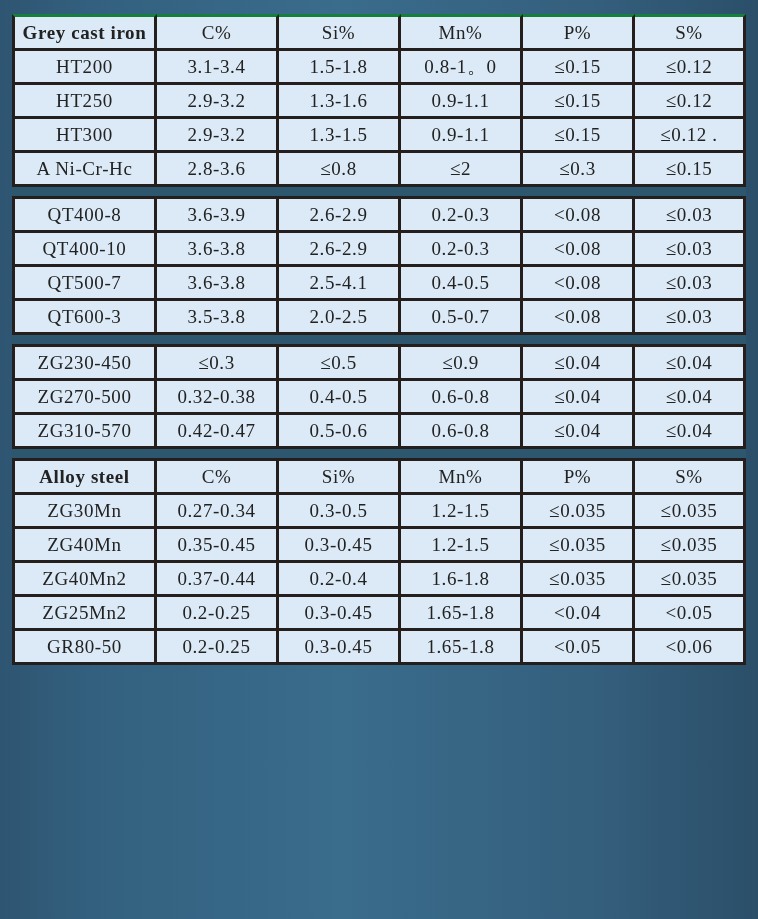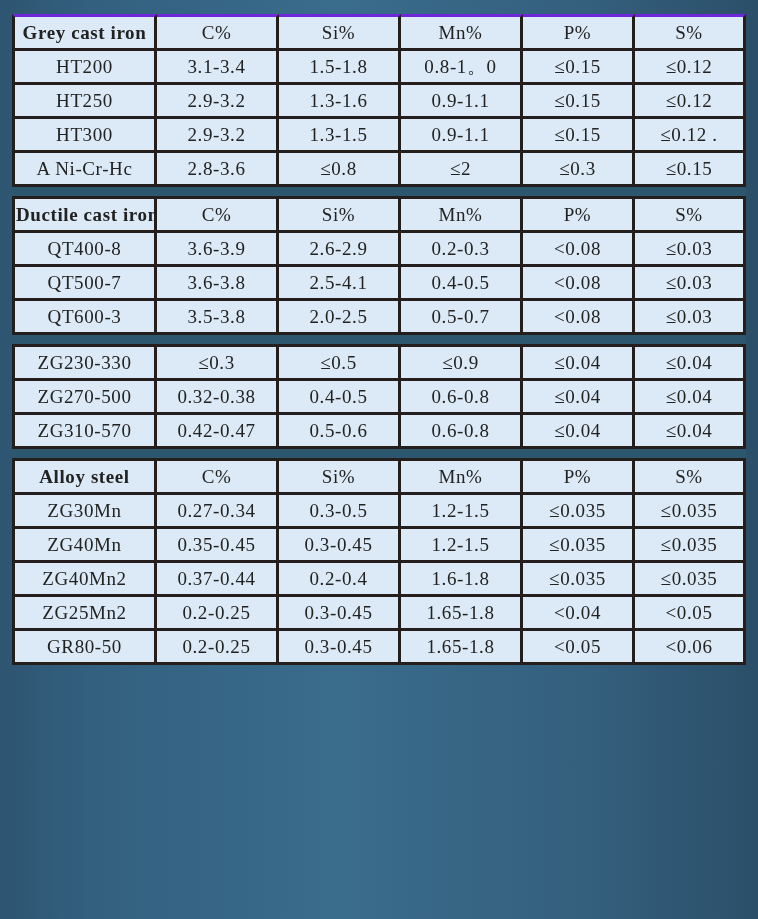--- a/index.html
+++ b/index.html
@@ -43,21 +43,21 @@
     white-space: nowrap;
     overflow: hidden;
     font-family: "Liberation Serif", "DejaVu Serif", serif;
   }
 
   table.spec-table td.first-col {
     border-left: 3px solid #241f1c;
   }
 
   table.spec-table tr.top-row td {
-    border-top: 3px solid #6d28d9;
+    border-top: 3px solid #15803d;
   }
 
   
   td.section-label {
     font-family: "Liberation Sans", "DejaVu Sans", sans-serif;
     font-weight: bold;
     font-size: 17px;
     letter-spacing: 0;
     color: #050505;
   }
@@ -133,57 +133,57 @@
           <td class="first-col">A Ni-Cr-Hc</td>
           <td class="">2.8-3.6</td>
           <td class="">≤0.8</td>
           <td class="">≤2</td>
           <td class="">≤0.3</td>
           <td class="">≤0.15</td>
         </tr>
         <tr class="gap-row">
           <td class="first-col" colspan="6"></td>
         </tr>
-        <tr class="">
-          <td class="first-col section-label">Ductile cast iron</td>
-          <td class="">C%</td>
-          <td class="">Si%</td>
-          <td class="">Mn%</td>
-          <td class="">P%</td>
-          <td class="">S%</td>
-        </tr>
         <tr>
           <td class="first-col">QT400-8</td>
           <td class="">3.6-3.9</td>
           <td class="">2.6-2.9</td>
           <td class="">0.2-0.3</td>
           <td class="">&lt;0.08</td>
           <td class="">≤0.03</td>
         </tr>
         <tr>
+          <td class="first-col">QT400-10</td>
+          <td class="">3.6-3.8</td>
+          <td class="">2.6-2.9</td>
+          <td class="">0.2-0.3</td>
+          <td class="">&lt;0.08</td>
+          <td class="">≤0.03</td>
+        </tr>
+        <tr>
           <td class="first-col">QT500-7</td>
           <td class="">3.6-3.8</td>
           <td class="">2.5-4.1</td>
           <td class="">0.4-0.5</td>
           <td class="">&lt;0.08</td>
           <td class="">≤0.03</td>
         </tr>
         <tr>
           <td class="first-col">QT600-3</td>
           <td class="">3.5-3.8</td>
           <td class="">2.0-2.5</td>
           <td class="">0.5-0.7</td>
           <td class="">&lt;0.08</td>
           <td class="">≤0.03</td>
         </tr>
         <tr class="gap-row">
           <td class="first-col" colspan="6"></td>
         </tr>
         <tr>
-          <td class="first-col">ZG230-330</td>
+          <td class="first-col">ZG230-450</td>
           <td class="">≤0.3</td>
           <td class="">≤0.5</td>
           <td class="">≤0.9</td>
           <td class="">≤0.04</td>
           <td class="">≤0.04</td>
         </tr>
         <tr>
           <td class="first-col">ZG270-500</td>
           <td class="">0.32-0.38</td>
           <td class="">0.4-0.5</td>

